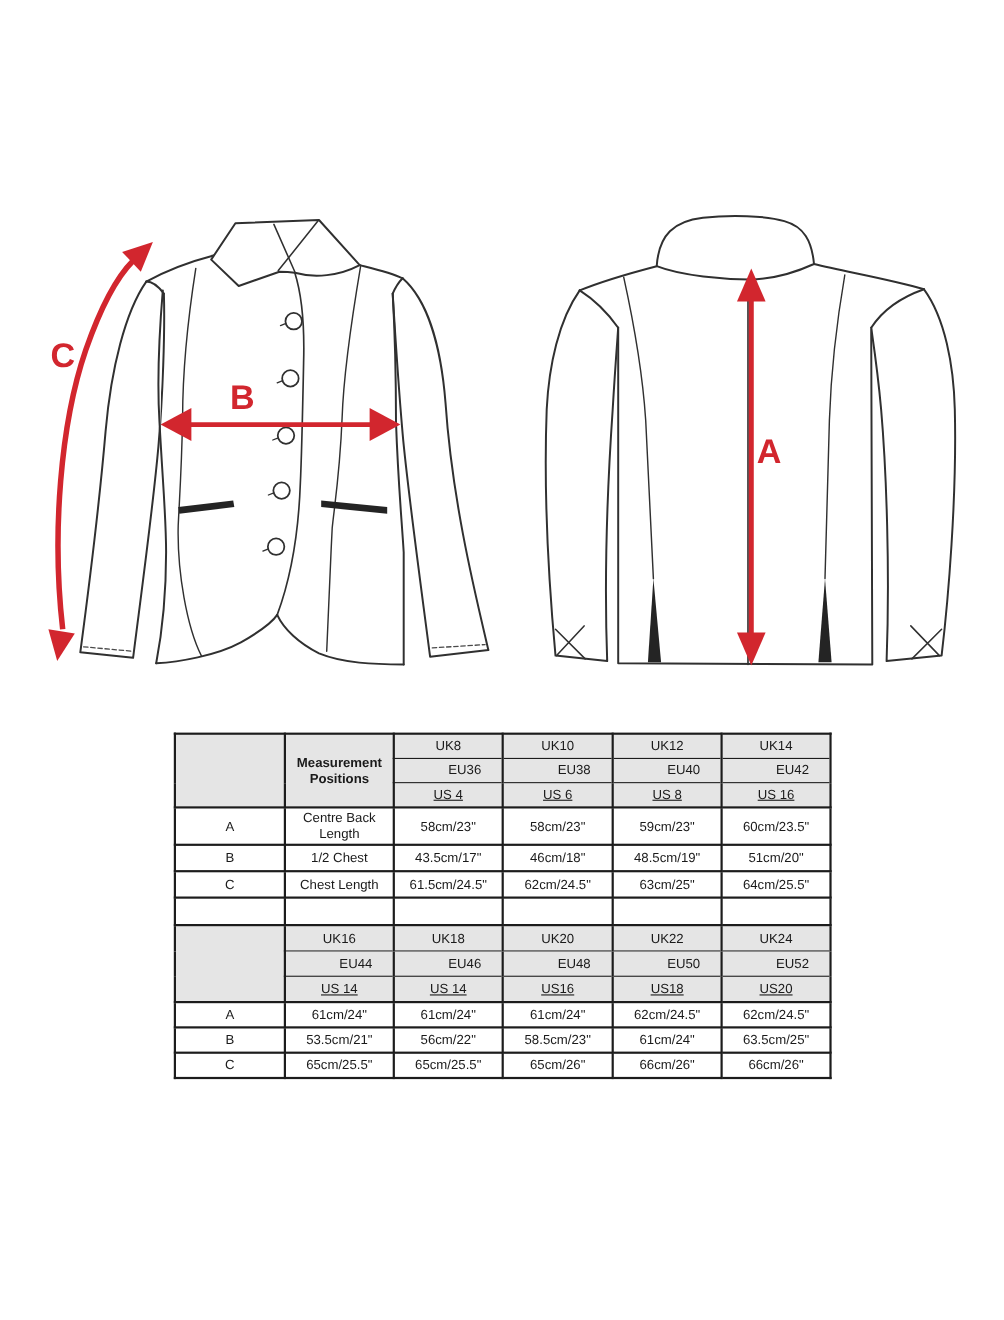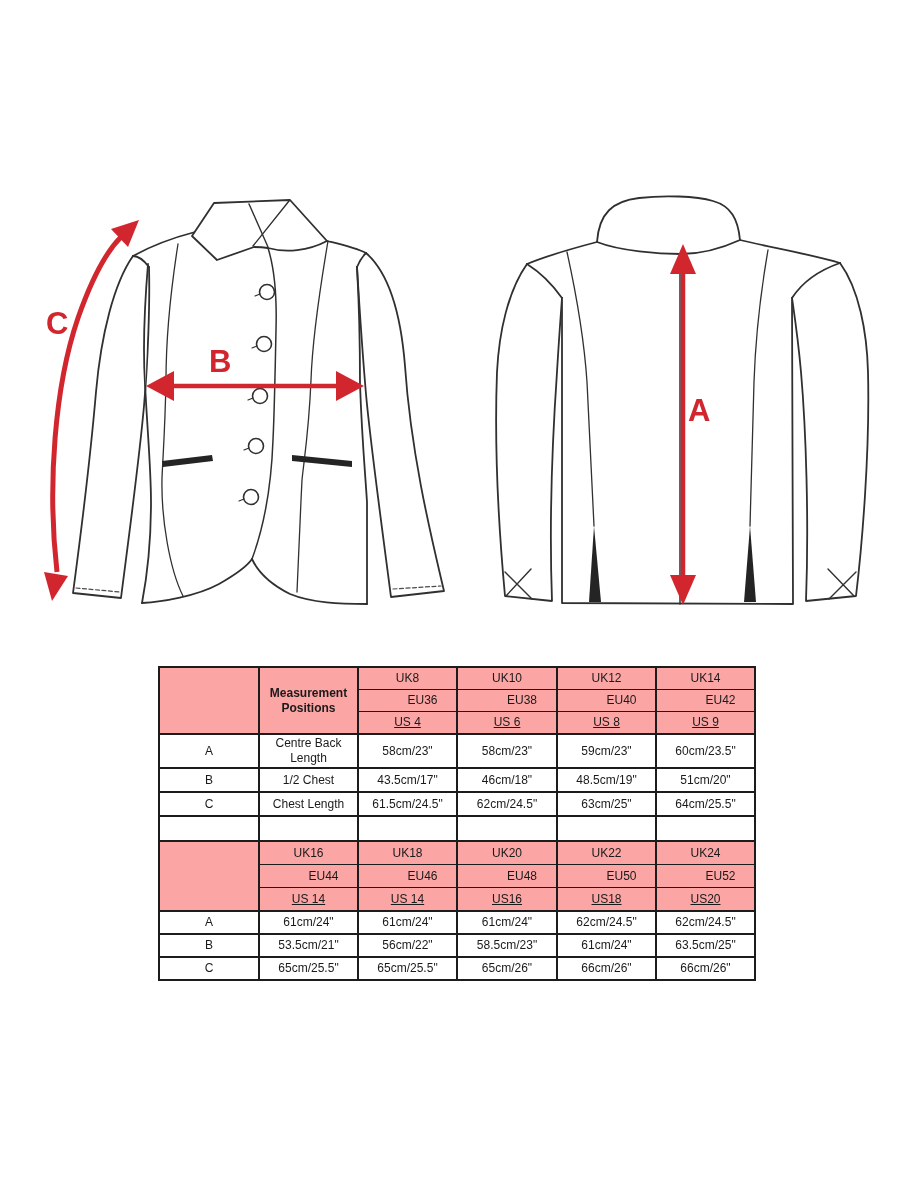--- a/index.html
+++ b/index.html
@@ -19,21 +19,21 @@
   table.size-chart{
     position:absolute;left:158px;top:666px;width:597px;
     border-collapse:collapse;table-layout:fixed;
     font-size:12px;color:#1a1a1a;background:#fff;
   }
   .size-chart td{
     border:2px solid #1c1c1c;text-align:center;vertical-align:middle;
     padding:0 2px;background:#ffffff;line-height:1.25;height:22px;
     overflow:hidden;
   }
-  .size-chart td.hdr{background:#fca5a5;}
+  .size-chart td.hdr{background:#e5e5e5;}
   .size-chart td.mpos{font-weight:bold;}
   .size-chart td.sub-first{border-bottom-width:1px;}
   .size-chart td.sub-mid{border-top-width:1px;border-bottom-width:1px;padding-left:32px;}
   .size-chart td.sub-last{border-top-width:1px;text-decoration:underline;}
   .size-chart tr.hrow td{height:21px;}
   .size-chart tr.row-a td{height:32px;}
   .size-chart tr.drow td{height:22px;}
   .size-chart tr.spacer td{height:23px;background:#ffffff;}
   .size-chart tr.hrow2 td{height:22px;}
   .size-chart tr.drow2 td{height:21px;}
@@ -159,21 +159,21 @@
         <tr class="hrow">
           <td class="hdr sub-mid">EU36</td>
           <td class="hdr sub-mid">EU38</td>
           <td class="hdr sub-mid">EU40</td>
           <td class="hdr sub-mid">EU42</td>
         </tr>
         <tr class="hrow">
           <td class="hdr sub-last">US 4</td>
           <td class="hdr sub-last">US 6</td>
           <td class="hdr sub-last">US 8</td>
-          <td class="hdr sub-last">US 9</td>
+          <td class="hdr sub-last">US 16</td>
         </tr>
         <tr class="row-a">
           <td>A</td>
           <td>Centre Back Length</td>
           <td>58cm/23"</td>
           <td>58cm/23"</td>
           <td>59cm/23"</td>
           <td>60cm/23.5"</td>
         </tr>
         <tr class="drow">

